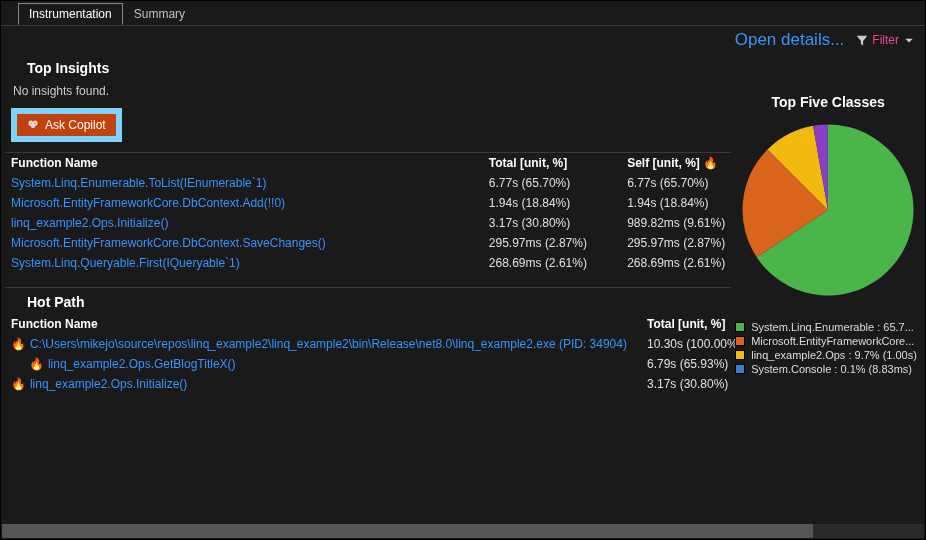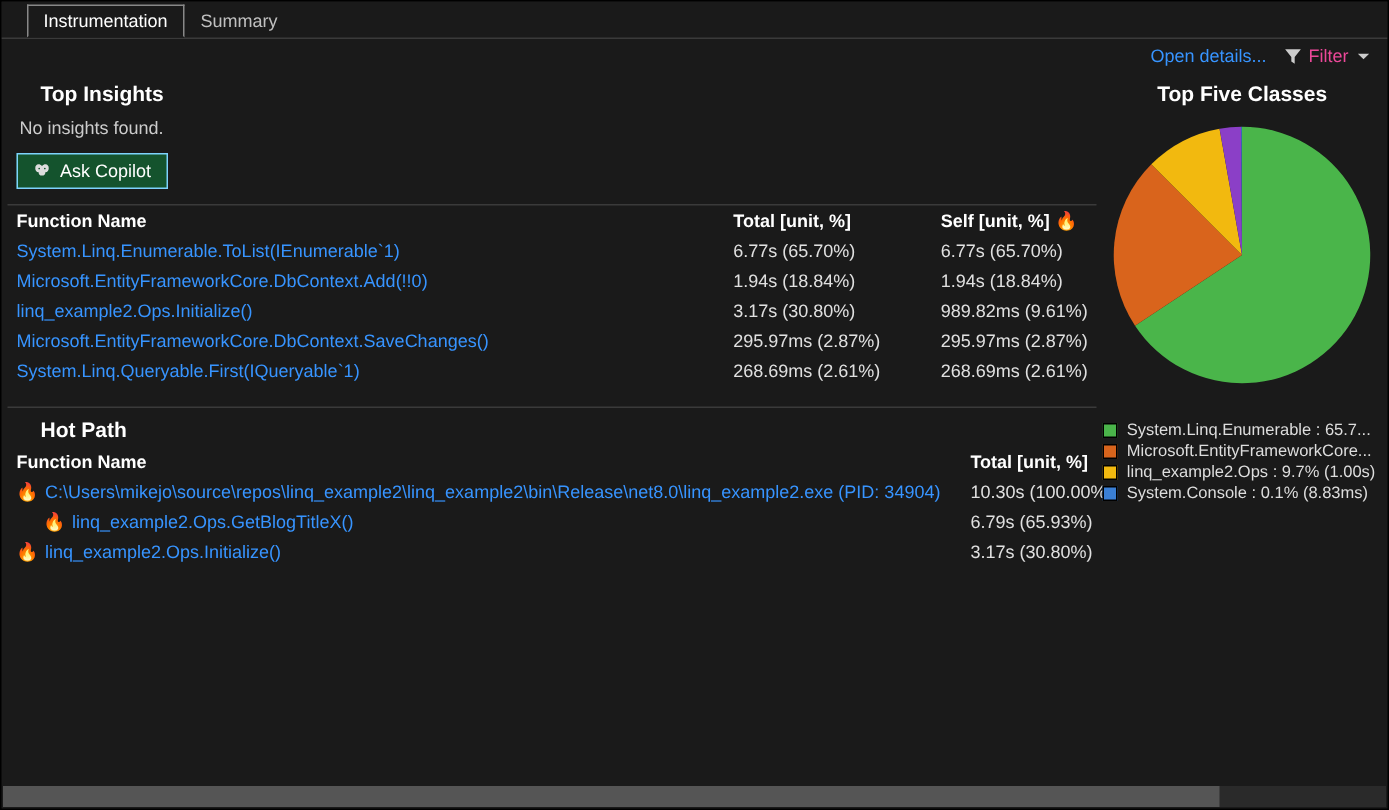--- a/index.html
+++ b/index.html
@@ -30,32 +30,32 @@
     border-bottom: 1px solid #1a1a1a;
     background: #1a1a1a;
     color: #fff;
     margin-left: 15px;
   }
   .toolbar {
     display: flex; justify-content: flex-end; align-items: center;
     padding: 4px 10px;
     gap: 12px;
   }
-  .link { color: #3794ff; cursor: pointer; font-size: 12px; }
+  .link { color: #3794ff; cursor: pointer; font-size: 17px; }
   .filter-btn { display: flex; align-items: flex-end; gap: 4px; color: #ec4899; cursor: pointer; font-size: 12px; }
   .main-layout { display: flex; }
   .left { width: 735px; overflow-x: hidden; overflow-y: hidden; }
-  .right { width: 190px; padding: 0 4px 0 0; }
+  .right { width: 190px; padding: 0 4px 0 0; margin-top: 34px; }
   .section-title { font-weight: 600; font-size: 14px; color: #fff; padding: 6px 26px 4px; }
   .insights-text { color: #ccc; padding: 4px 12px 10px; font-size: 12px; }
   .copilot-btn {
     margin: 0 10px 10px;
     padding: 4px 10px;
-    background: #14532d;
-    border: 1px solid #7dd3fc;
+    background: #c2410c;
+    border: 6px solid #7dd3fc;
     color: #fff;
     display: inline-flex; align-items: center; gap: 6px;
     cursor: pointer;
     font-size: 12px;
   }
   .divider { border-top: 1px solid #3a3a3a; margin: 0 4px; }
   table { border-collapse: collapse; width: 100%; }
   th, td { text-align: left; padding: 3px 10px; font-size: 12px; white-space: nowrap; }
   th { font-weight: 600; color: #fff; }
   .fn-link { color: #3794ff; cursor: pointer; }

